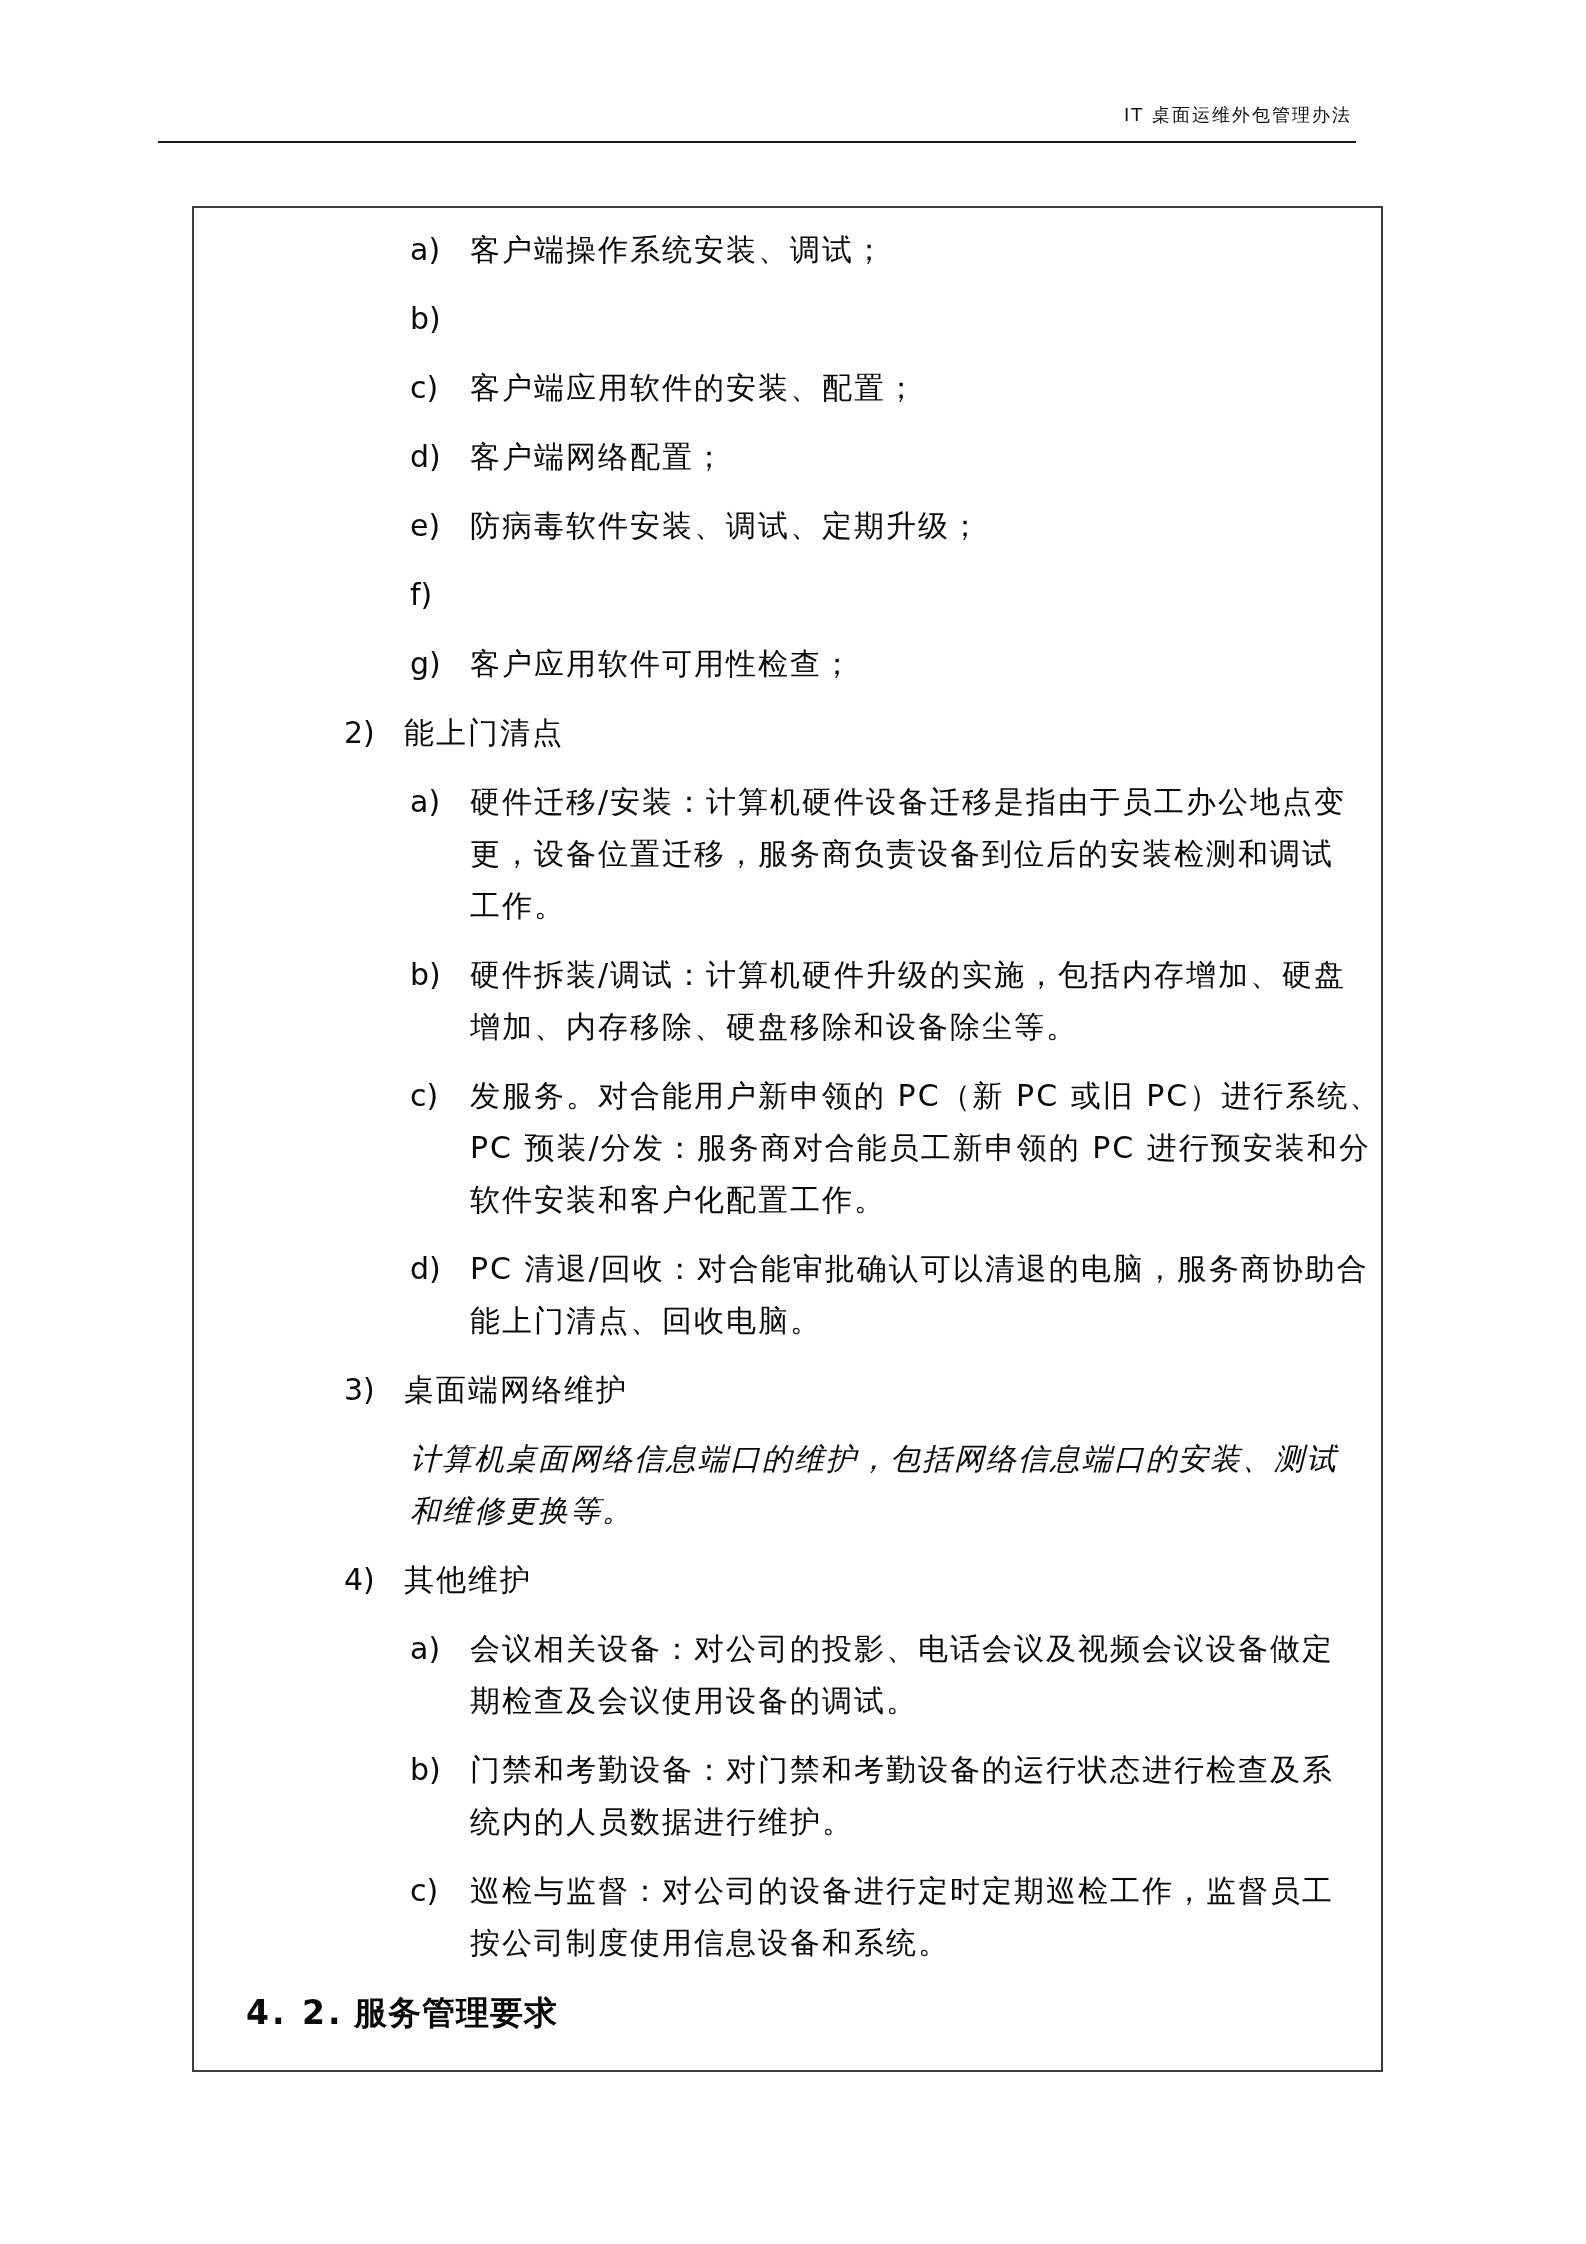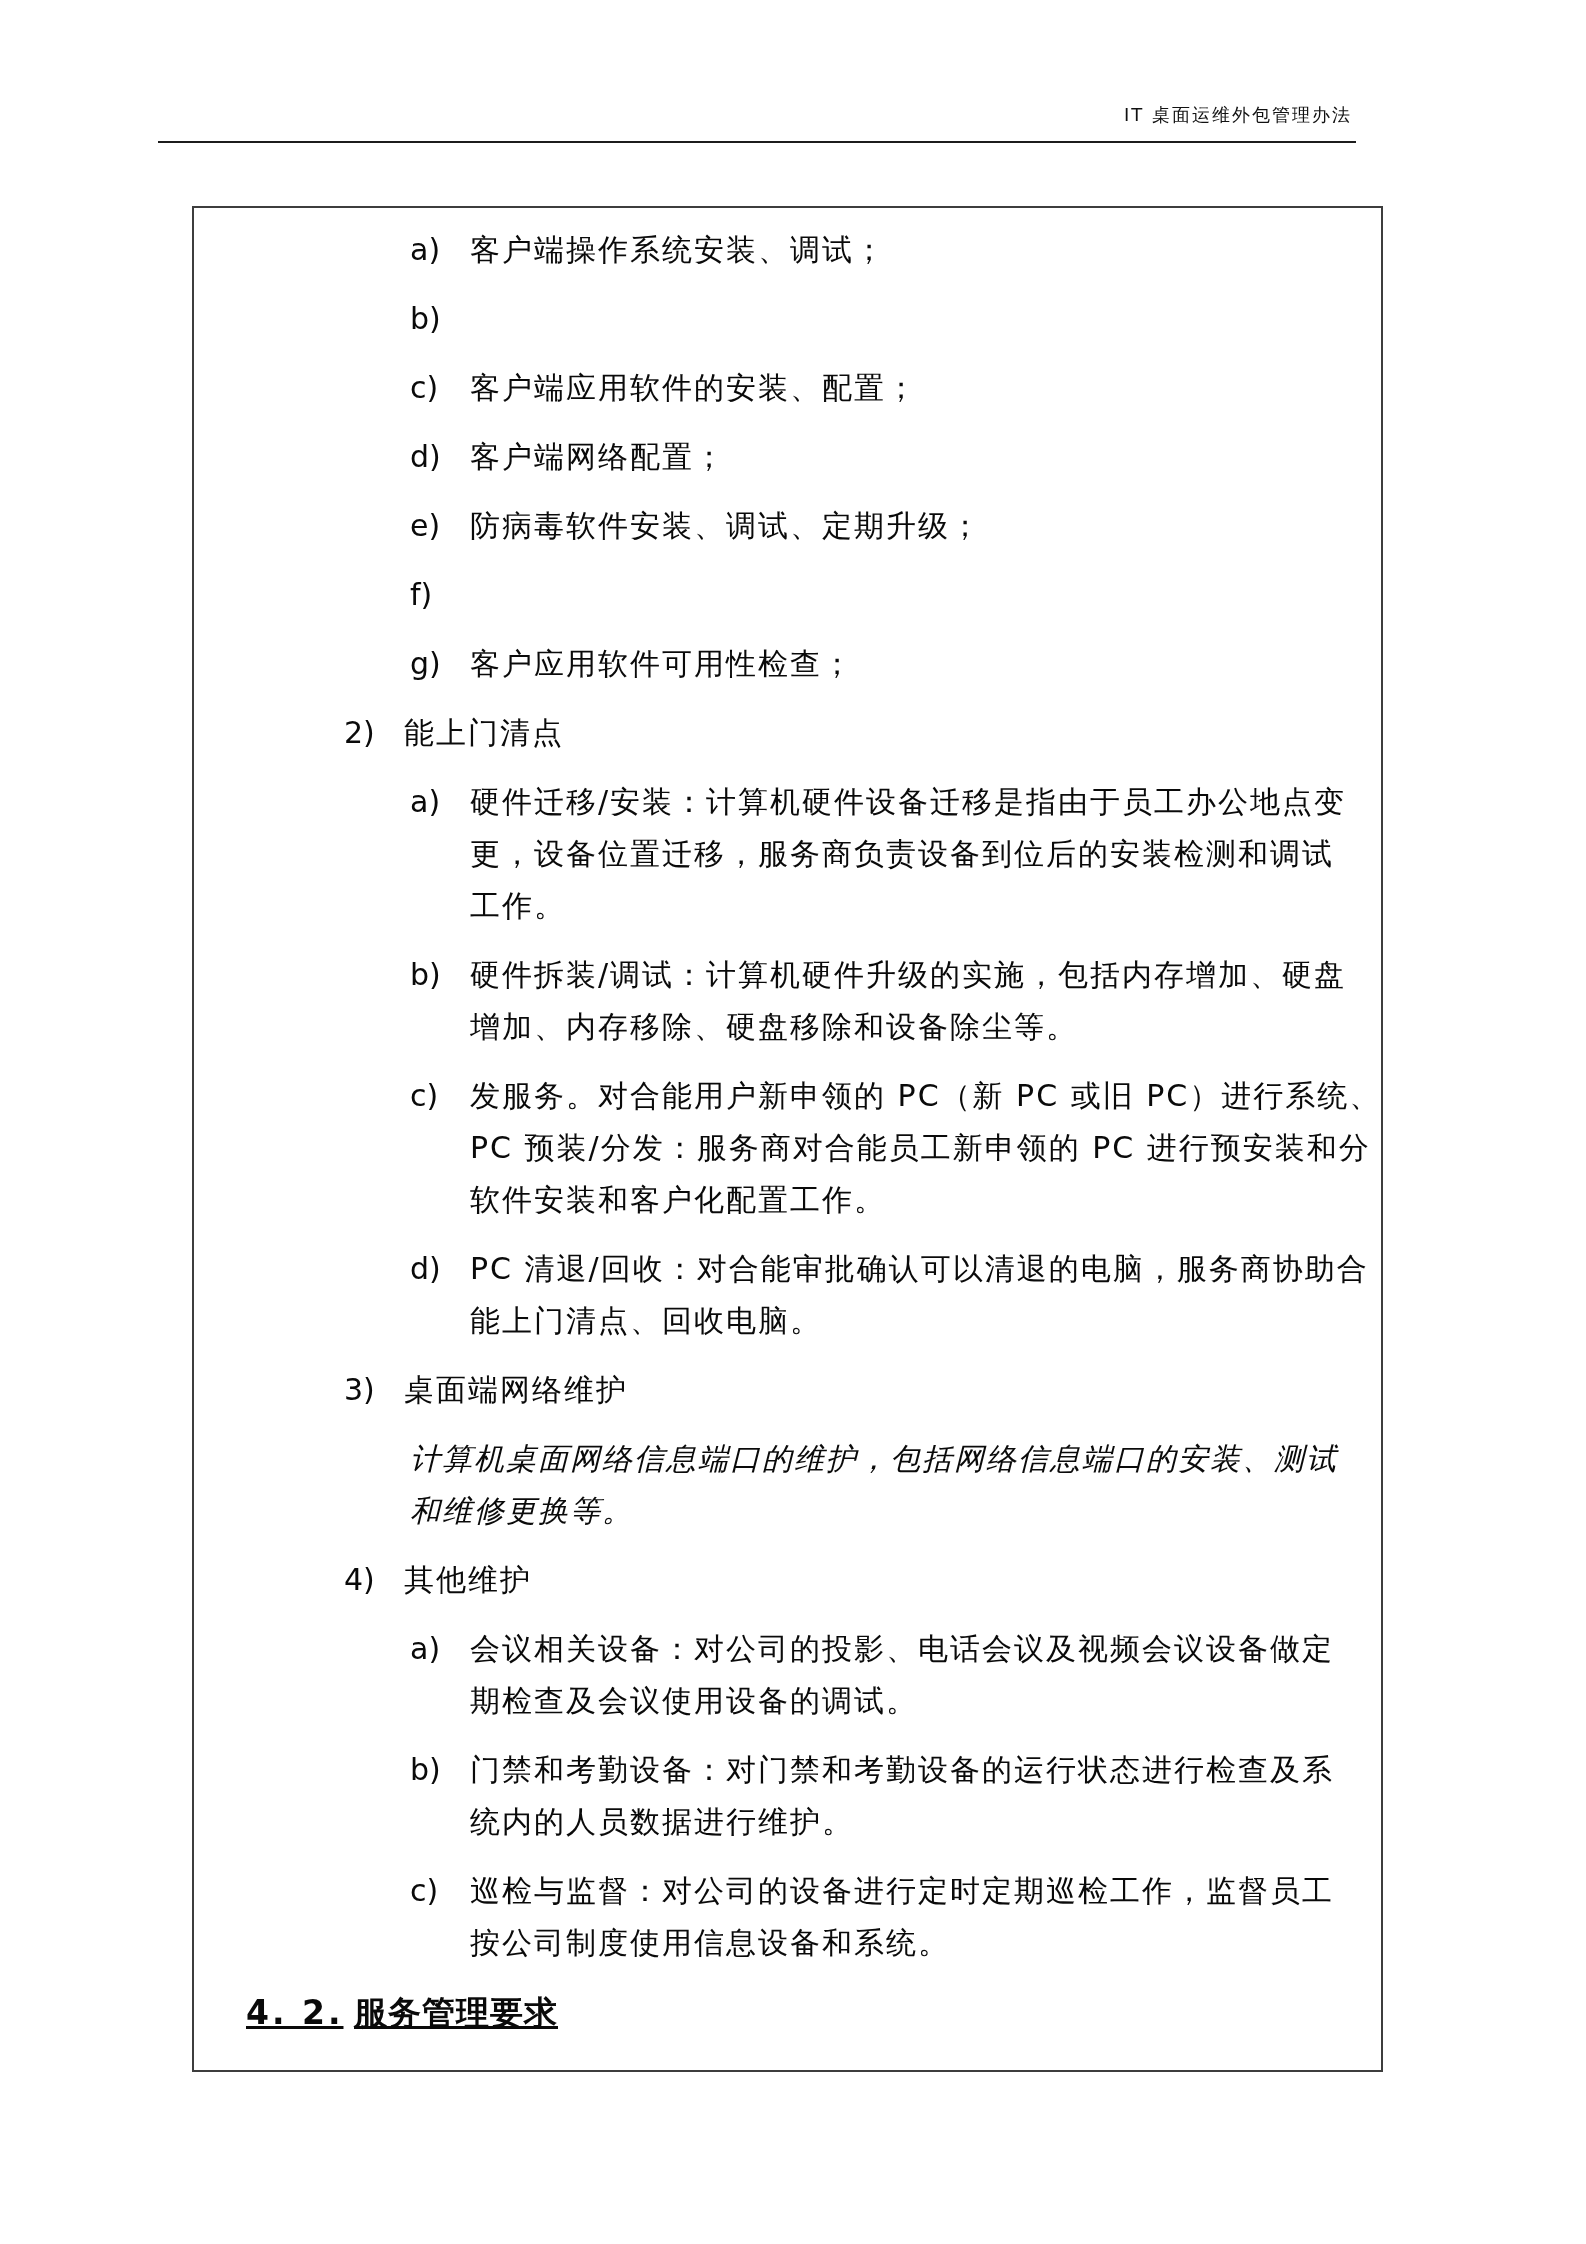--- a/index.html
+++ b/index.html
@@ -65,21 +65,20 @@
   }
   .line { white-space: nowrap; }
   .section-heading {
     margin-top: 22px;
     padding-left: 52px;
     font-size: 33px;
     line-height: 44px;
     font-weight: bold;
     letter-spacing: 1px;
     display: flex;
-    text-decoration: underline;
   }
   .section-heading .h-num {
     flex: 0 0 108px;
     letter-spacing: 3px;
   }
 </style>
 </head>
 <body>
 
 <div class="page">

